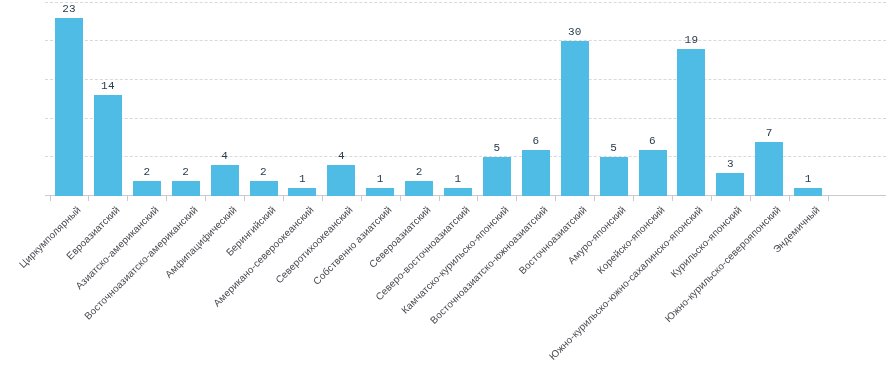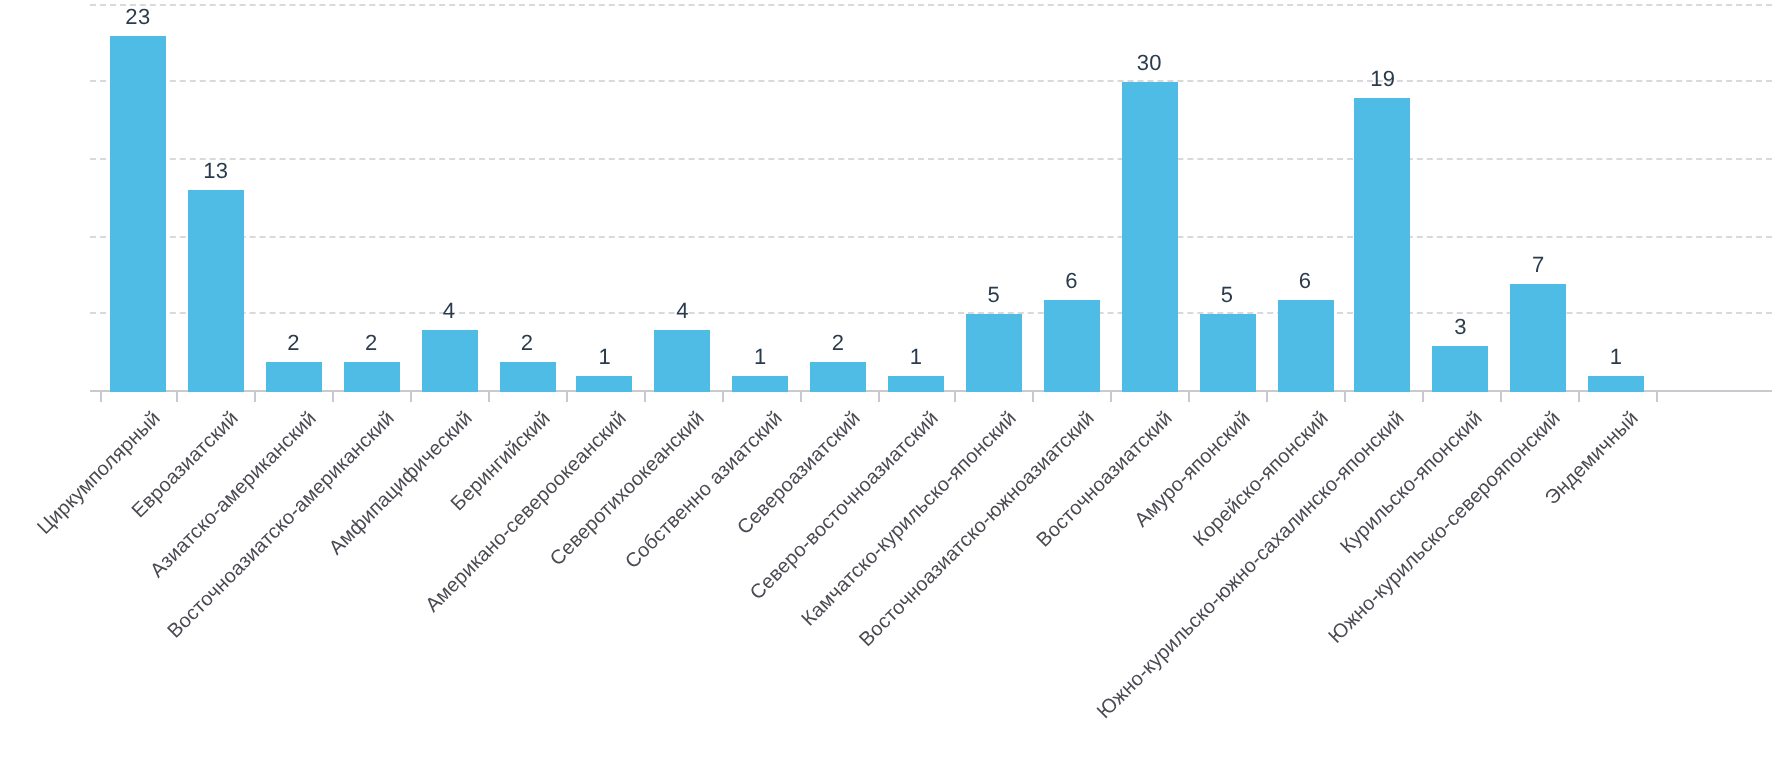--- a/index.html
+++ b/index.html
@@ -54,20 +54,21 @@
     top: 0;
     width: 886px;
     height: 196px;
   }
 
   .bar-group {
     position: absolute;
     bottom: 0;
     width: 28px;
     height: 196px;
+    font-family: Liberation Mono, monospace;
   }
 
   .bar {
     position: absolute;
     bottom: 0;
     left: 0;
     width: 28px;
     background: #4FBCE5;
   }
 
@@ -133,21 +134,21 @@
     <div class="axis-baseline"></div>
   </div>
 
   <div id="bars-layer">
       <div class="bar-group" style="left: 55px;">
         <div class="bar" style="height: 178px; background: rgb(79, 188, 229);"></div>
         <div class="bar-value" style="color: rgb(42, 59, 77); bottom: 181px;">23</div>
       </div>
       <div class="bar-group" style="left: 93.9px;">
         <div class="bar" style="height: 100.609px; background: rgb(79, 188, 229);"></div>
-        <div class="bar-value" style="color: rgb(42, 59, 77); bottom: 103.609px;">13</div>
+        <div class="bar-value" style="color: rgb(42, 59, 77); bottom: 103.609px;">14</div>
       </div>
       <div class="bar-group" style="left: 132.8px;">
         <div class="bar" style="height: 15.4783px; background: rgb(79, 188, 229);"></div>
         <div class="bar-value" style="color: rgb(42, 59, 77); bottom: 18.4783px;">2</div>
       </div>
       <div class="bar-group" style="left: 171.7px;">
         <div class="bar" style="height: 15.4783px; background: rgb(79, 188, 229);"></div>
         <div class="bar-value" style="color: rgb(42, 59, 77); bottom: 18.4783px;">2</div>
       </div>
       <div class="bar-group" style="left: 210.6px;">

